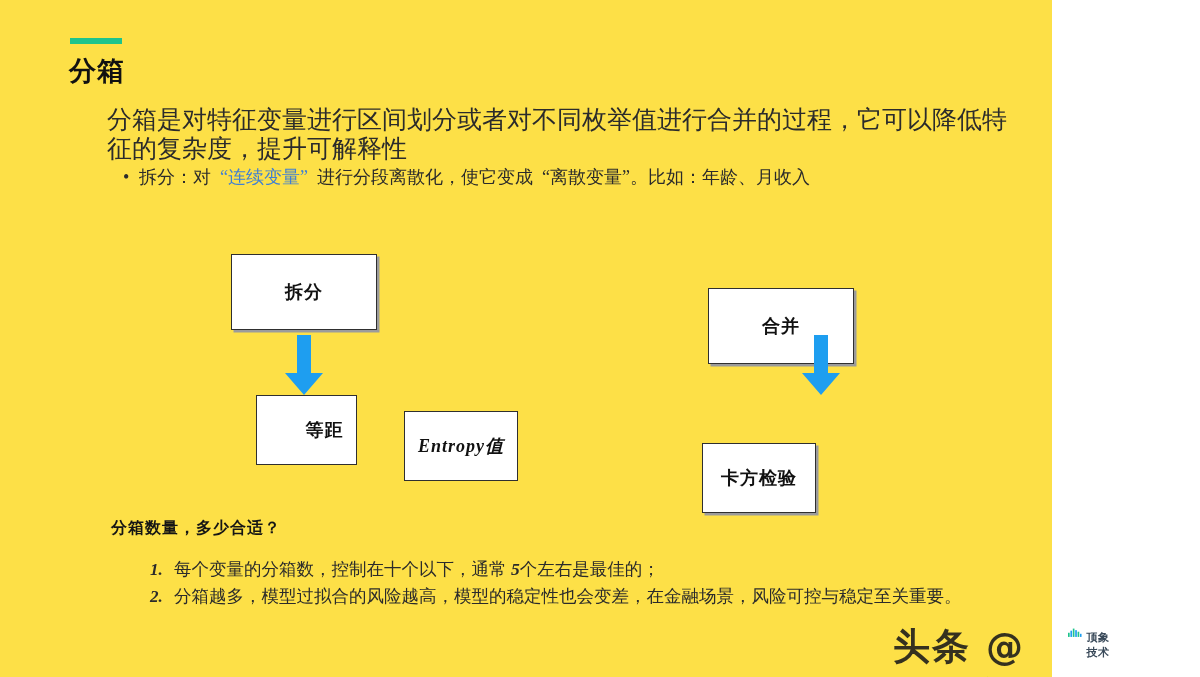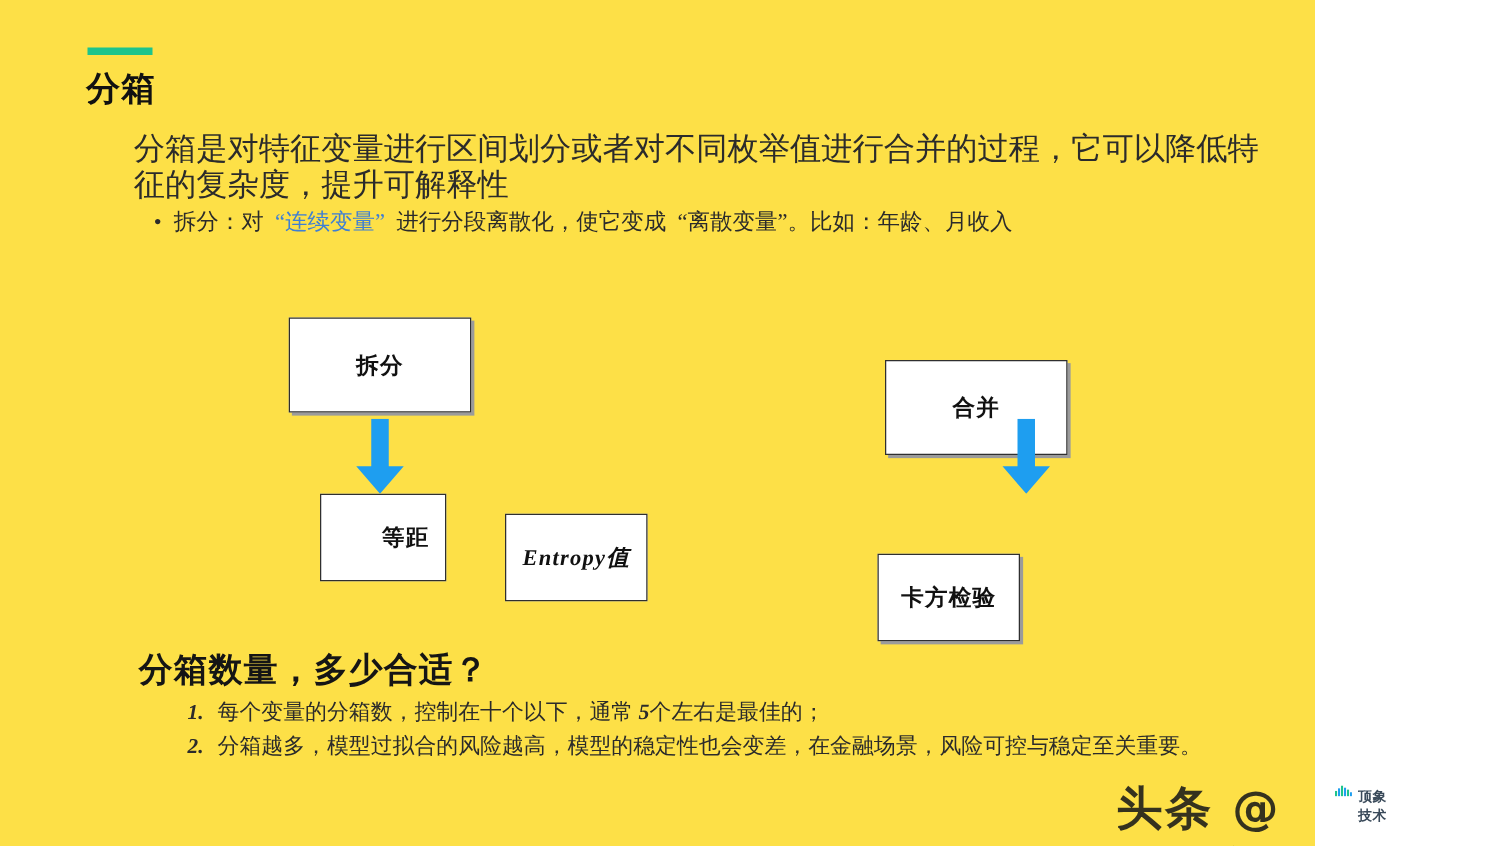--- a/index.html
+++ b/index.html
@@ -111,21 +111,21 @@
     height: 60px;
   }
   .arrow-split { left: 282px; top: 335px; }
   .arrow-merge { left: 799px; top: 335px; }
 
   
   .sub-heading {
     position: absolute;
     left: 111px;
     top: 518px;
-    font-size: 27px;
+    font-size: 16px;
     font-weight: bold;
     color: #151515;
     letter-spacing: 1px;
     font-family: "Liberation Serif", "DejaVu Serif", serif;
   }
   .numbered {
     position: absolute;
     left: 128px;
     top: 556px;
     width: 1000px;

